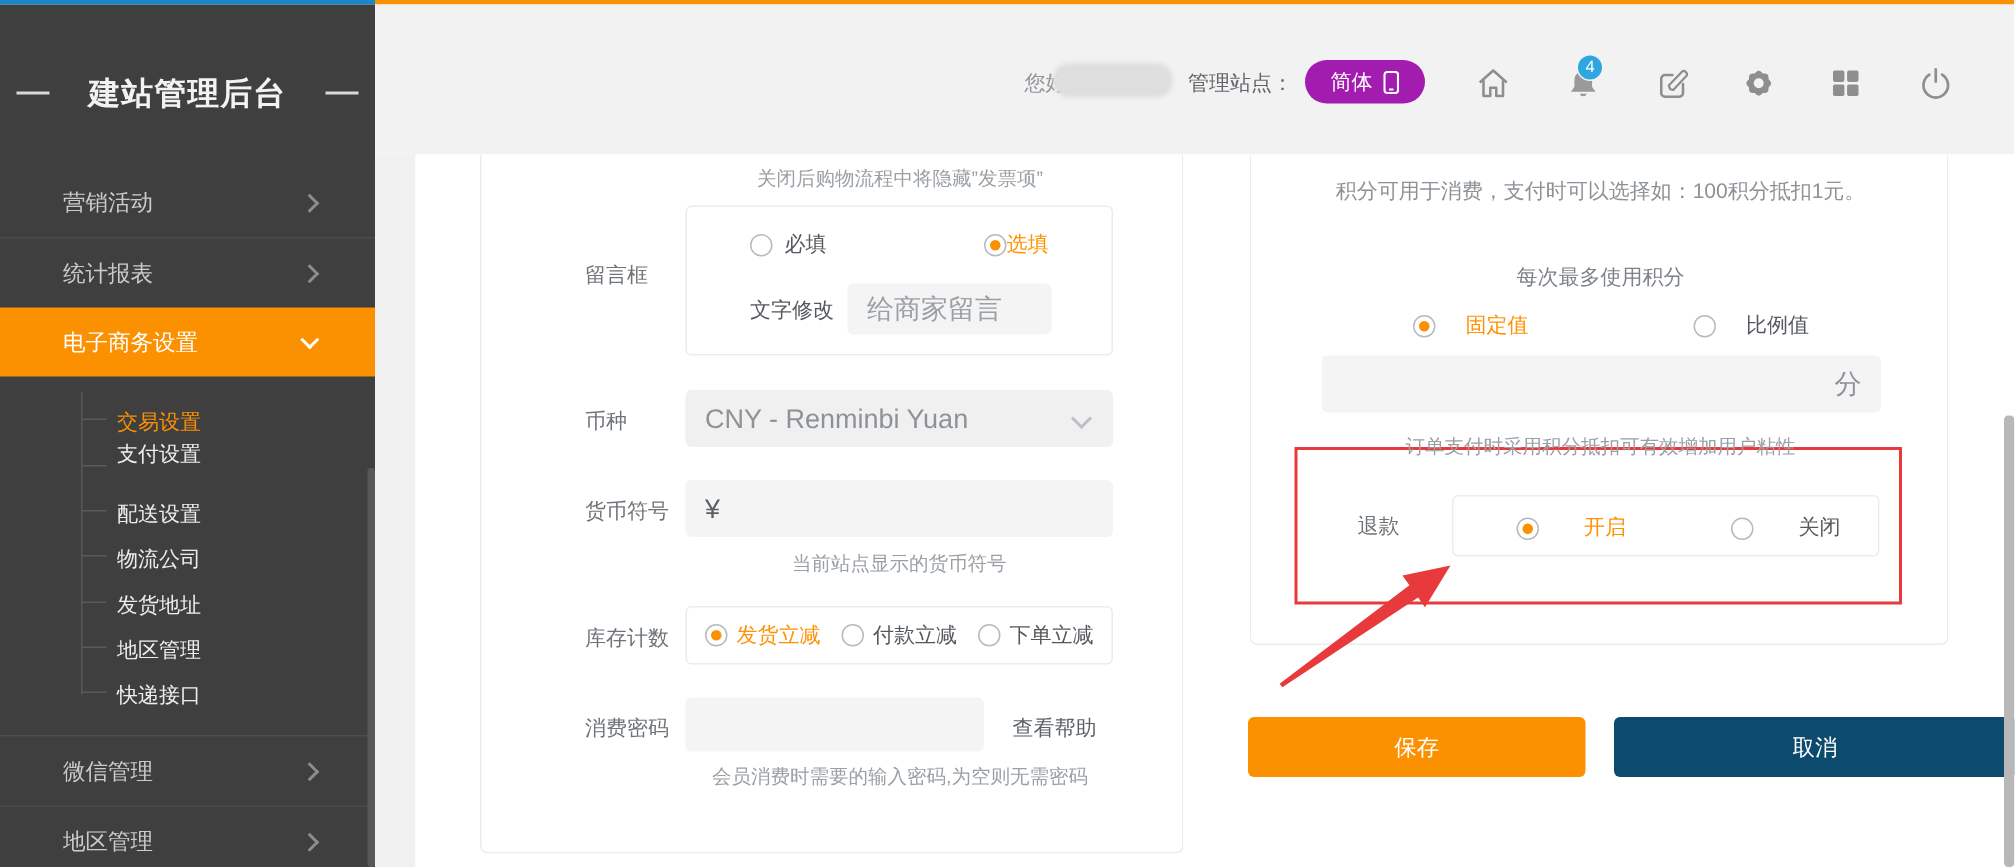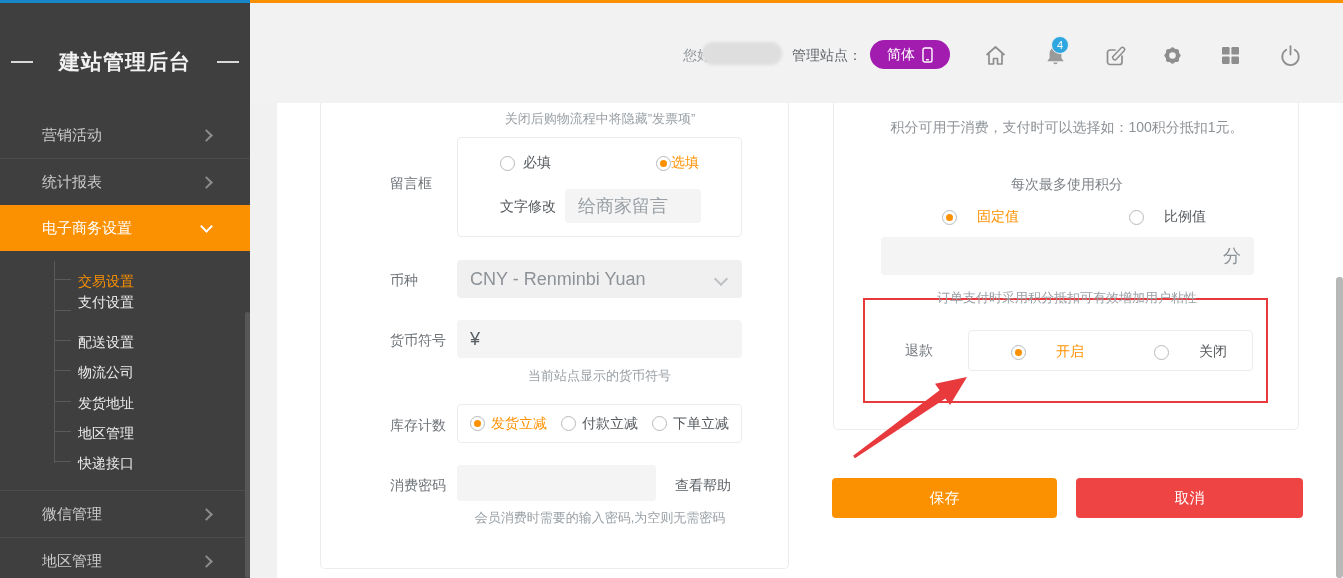--- a/index.html
+++ b/index.html
@@ -47,21 +47,21 @@
   .gbox { position:absolute; border:1px solid #ececec; border-radius:4px; background:#fff; }
   .field { position:absolute; background:#f4f4f5; border:none; border-radius:4px; font-size:18px; color:#5a5f63; padding:0 13px; font-family:"Liberation Sans","DejaVu Sans",sans-serif; }
   .field.gray-text { color:#9aa0a5; }
   .radio { display:inline-block; width:15px; height:15px; border:1px solid #b6babd; border-radius:50%; background:#fff; position:relative; flex:none; cursor:pointer; }
   .radio.sel::after { content:""; position:absolute; left:3px; top:3px; width:7px; height:7px; border-radius:50%; background:#fb9000; }
   .opt { font-size:14px; color:#55595d; cursor:pointer; }
   .opt.on { color:#ff9102; }
   .dd-chev { position:absolute; right:16px; top:14px; width:10px; height:10px; border-right:2px solid #bcc0c4; border-bottom:2px solid #bcc0c4; transform:rotate(45deg); }
   .btn { position:absolute; height:40px; border:none; border-radius:4px; color:#fff; font-size:15px; cursor:pointer; font-family:"Liberation Sans","DejaVu Sans",sans-serif; }
   .btn-save { left:832px; top:478px; width:225px; background:#fb9000; }
-  .btn-cancel { left:1076px; top:478px; width:227px; background:#ef4444; }
+  .btn-cancel { left:1076px; top:478px; width:268px; background:#0c4a6e; }
   .red-box { position:absolute; left:863px; top:298px; width:405px; height:105px; border:2px solid #e8393d; }
   .main-scrollbar { position:absolute; left:1336px; top:277px; width:7px; height:301px; background:#b8b8b8; border-radius:3px; }
   .flexrow { display:flex; align-items:center; }
 </style>
 </head>
 <body>
 
 <div class="screen">
 
   <div class="strip-blue"></div>

